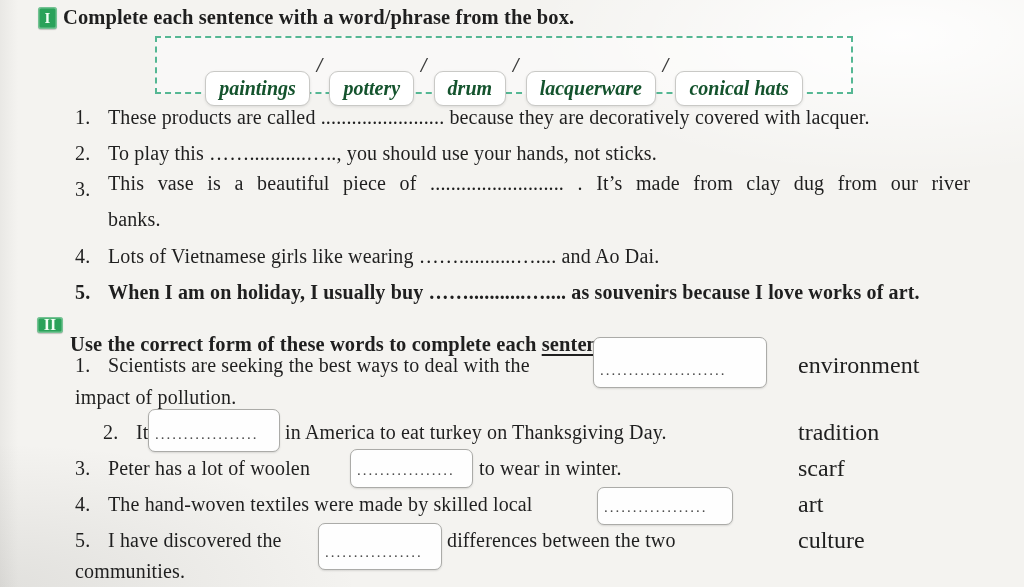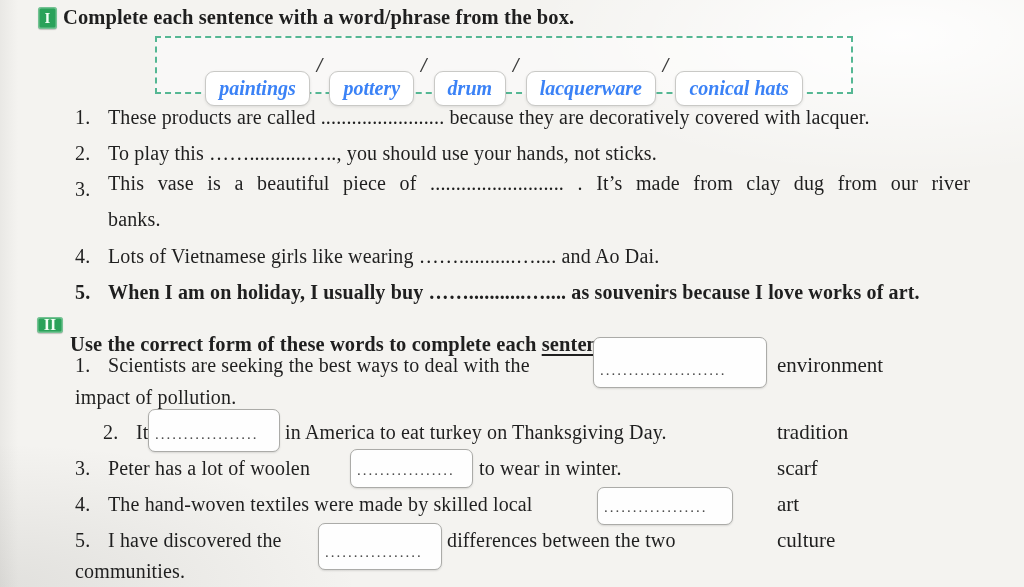--- a/index.html
+++ b/index.html
@@ -24,33 +24,33 @@
   }
   .sec-title{position:absolute;font-weight:bold;font-size:20.5px;line-height:26px;letter-spacing:.1px;white-space:nowrap;}
   .wordbox{
     position:absolute;left:155px;top:36px;width:698px;height:58px;
     border:2px dashed #55b793;background:rgba(255,255,255,.45);
     display:flex;align-items:center;justify-content:center;gap:7px;box-sizing:border-box;
   }
   .chip{
     background:#ffffff;border:1px solid #c9c9c6;border-radius:9px;
     padding:5px 13px;font-style:italic;font-weight:bold;font-size:20px;
-    box-shadow:0 1px 3px rgba(0,0,0,.10);white-space:nowrap;color:#3b82f6;margin-top:47px;
+    box-shadow:0 1px 3px rgba(0,0,0,.10);white-space:nowrap;color:#14532d;margin-top:47px;
   }
   .slash{font-style:italic;font-weight:bold;font-size:20px;color:#3a3a3a;}
   .answer-box{
     position:absolute;background:#fefefe;border:1.5px solid #ababa8;border-radius:7px;
     box-shadow:0 1px 2px rgba(0,0,0,.12);box-sizing:border-box;
   }
   .answer-dots{
     position:absolute;left:6px;bottom:8px;font-size:15px;letter-spacing:2px;
     color:#4a4a4a;white-space:nowrap;overflow:hidden;max-width:92%;
   }
   .justlast{text-align:justify;text-align-last:justify;}
-  .hintword{position:absolute;left:777px;font-size:21px;line-height:26px;white-space:nowrap;}
+  .hintword{position:absolute;left:798px;font-size:24px;line-height:26px;white-space:nowrap;}
   .u{text-decoration:underline;text-decoration-thickness:2px;text-underline-offset:3px;}
 </style>
 </head>
 <body>
 
 <div class="page">
 
   <div class="badge" style="left:38px;top:7px;width:19px;height:22px;font-size:15px;">I</div>
   <div class="sec-title" style="left:63px;top:4px;">Complete each sentence with a word/phrase from the box.</div>
 

